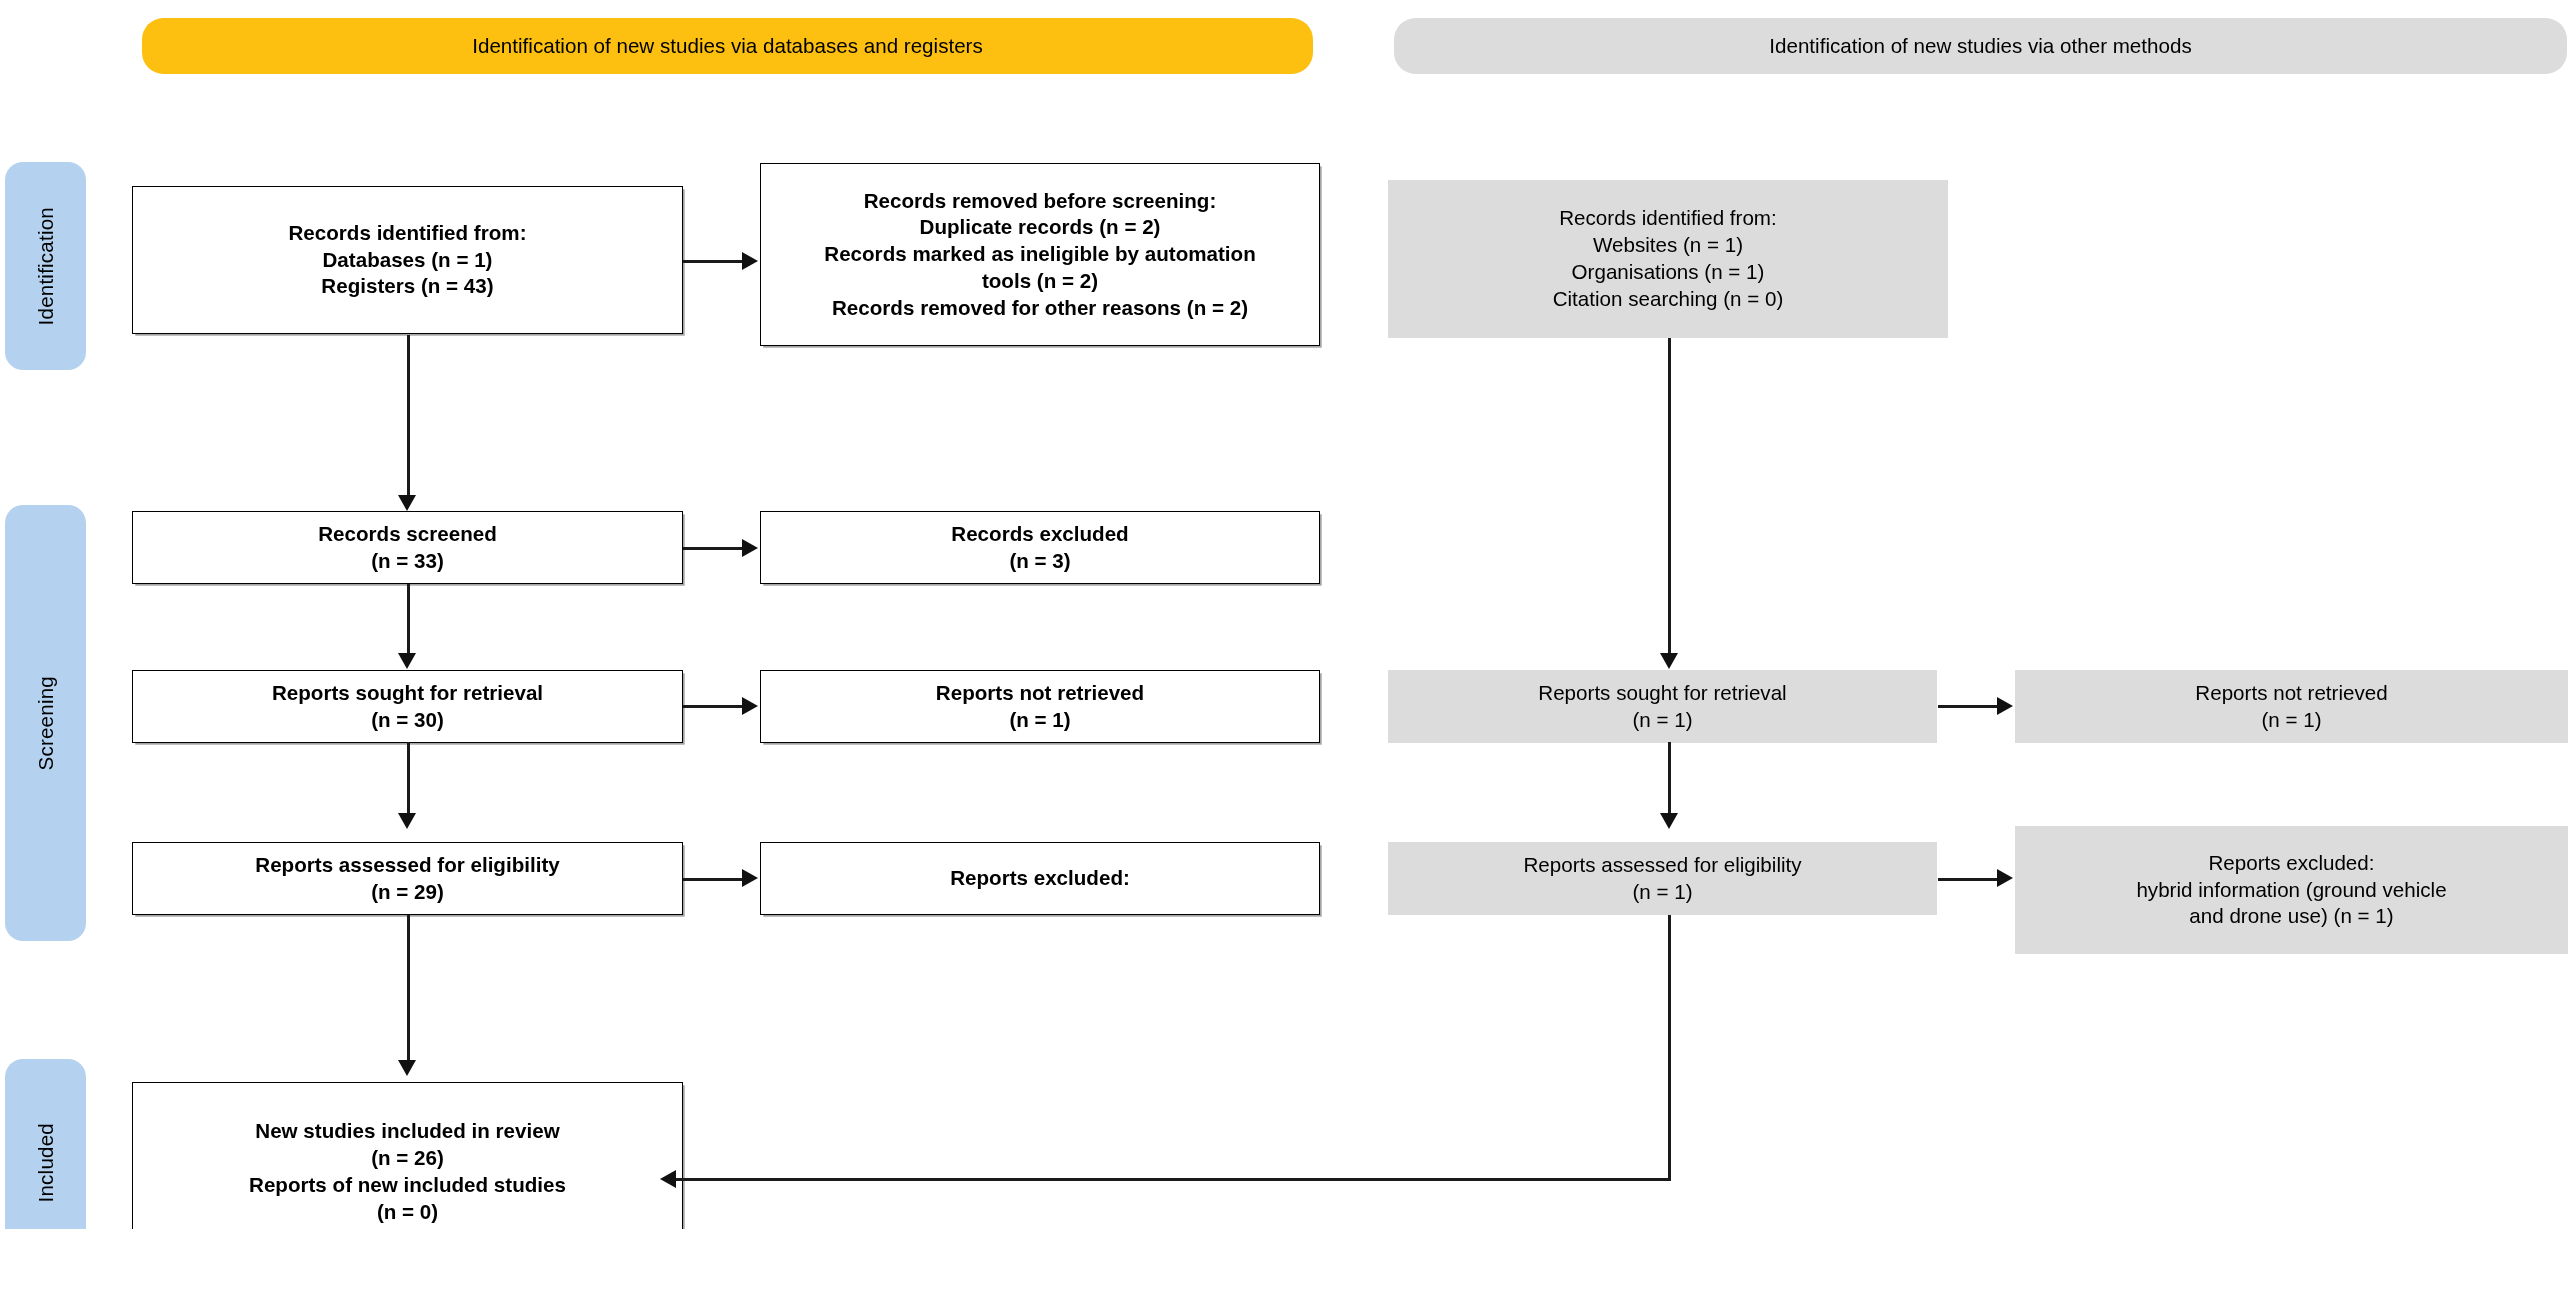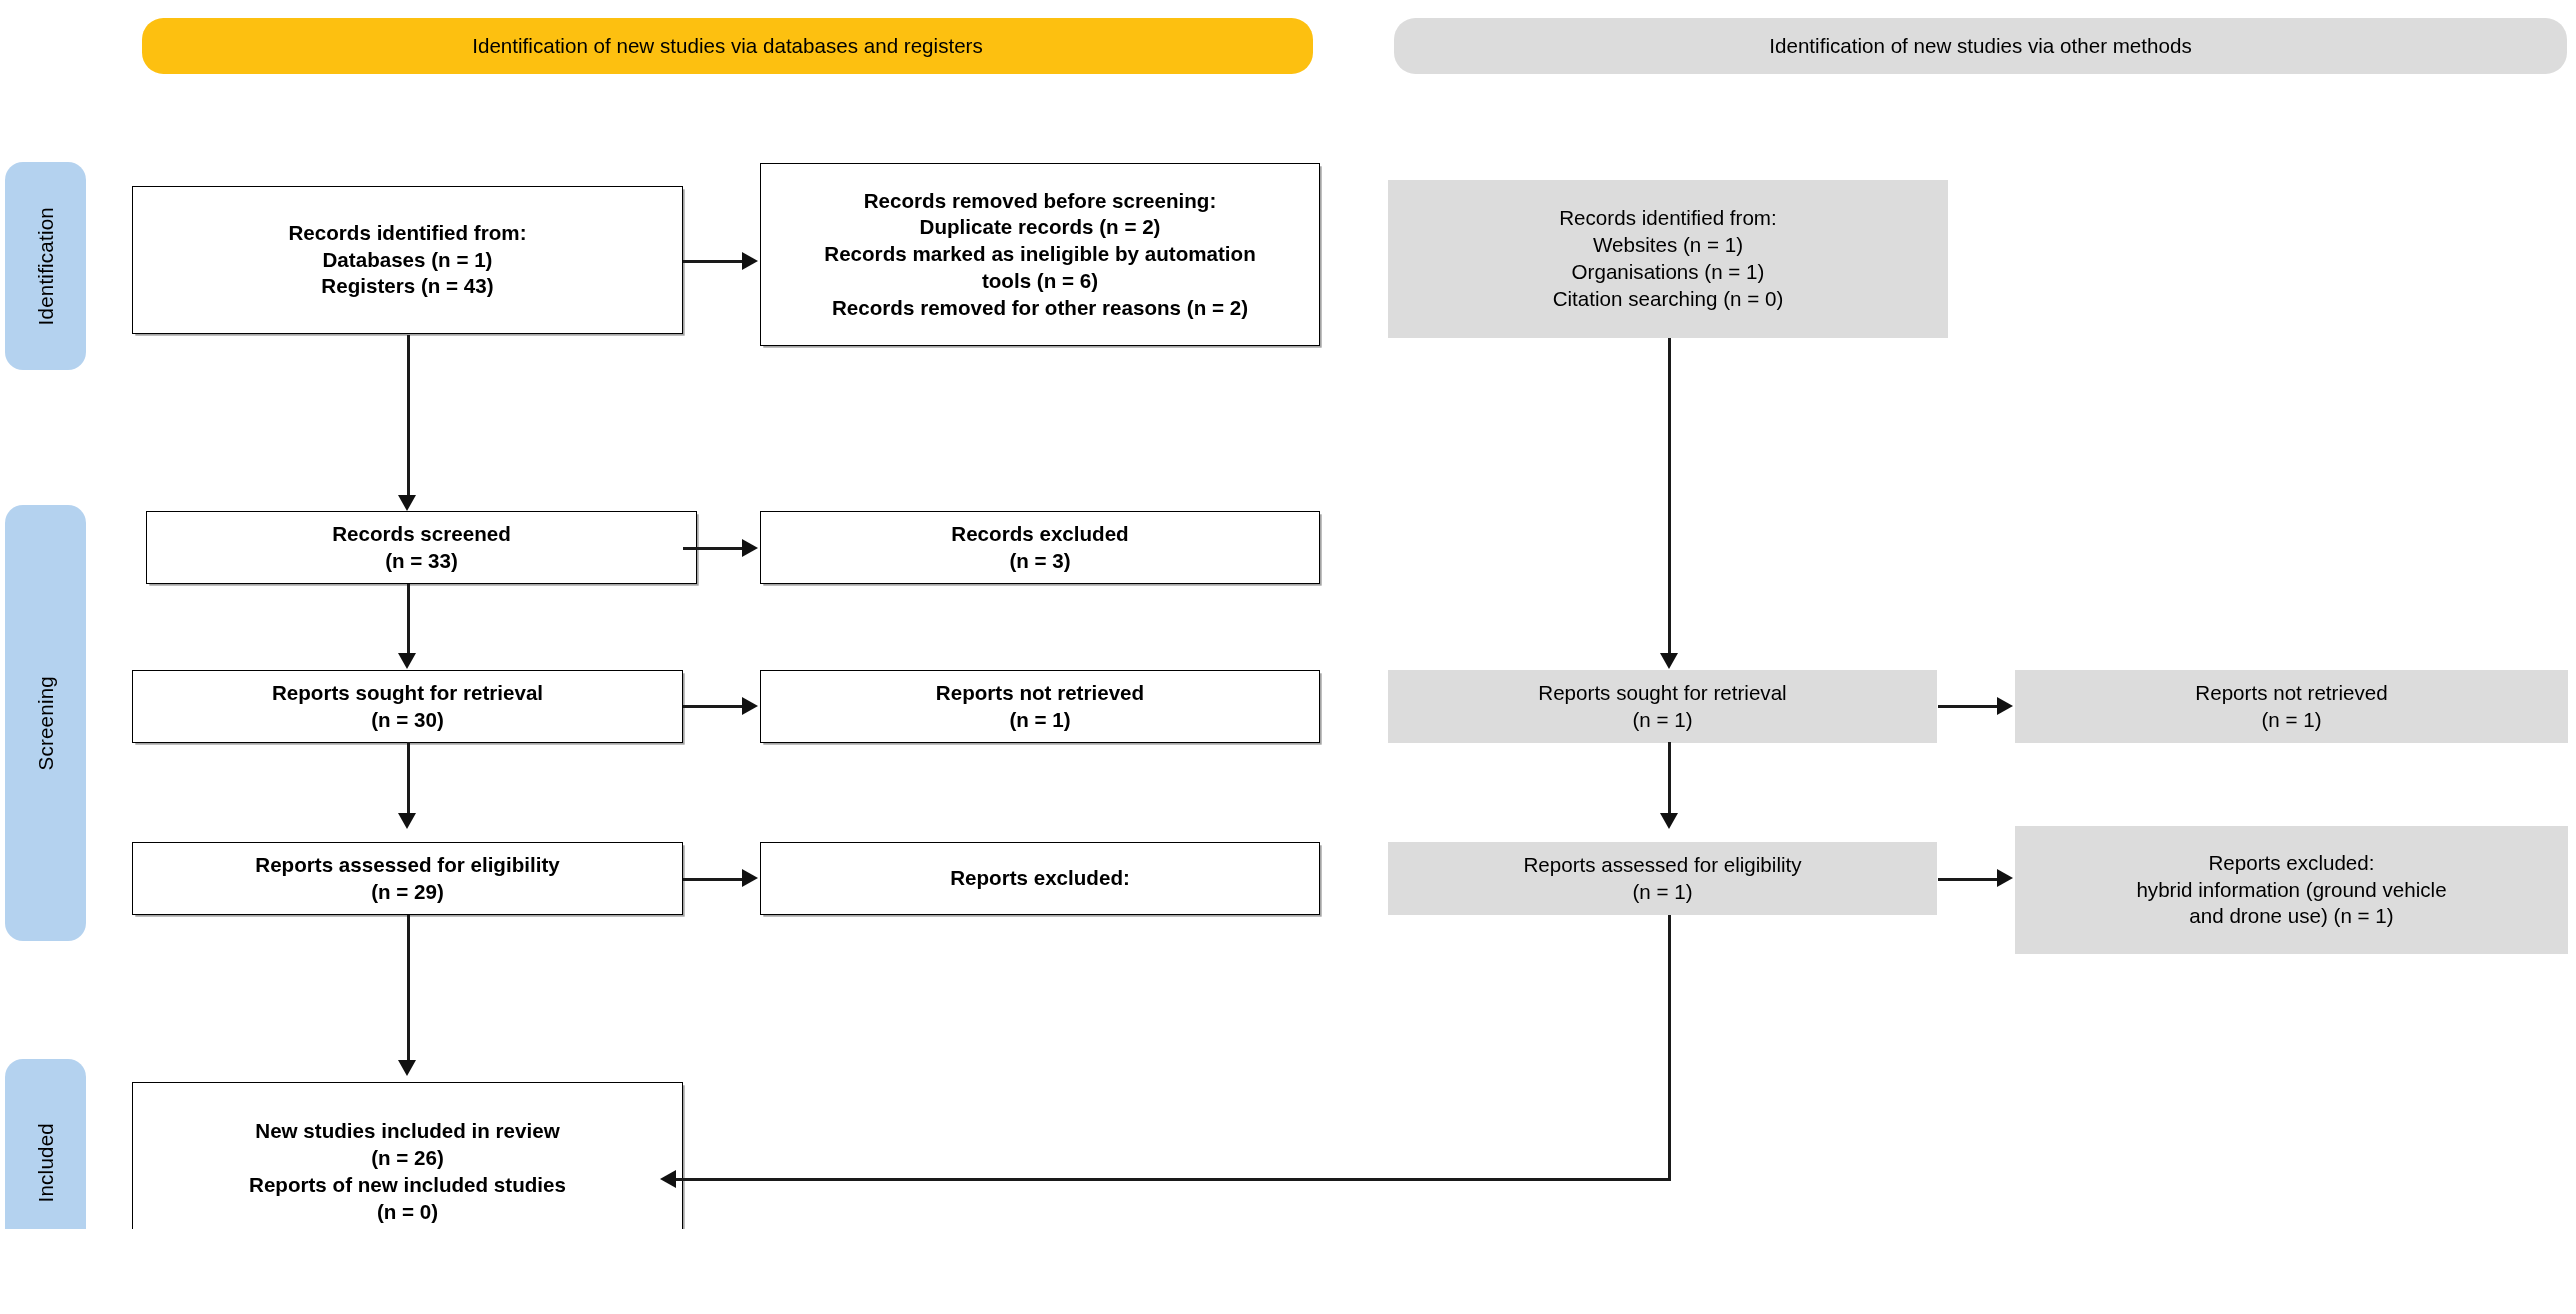--- a/index.html
+++ b/index.html
@@ -149,32 +149,32 @@
         <div>Databases (n = 1)</div>
         <div>Registers (n = 43)</div>
       </div>
   </div>
 
   <div class="box white" style="left:760px; top:163px; width:560px; height:183px;">
     <div class="lines">
         <div>Records removed before screening:</div>
         <div>Duplicate records (n = 2)</div>
         <div>Records marked as ineligible by automation</div>
-        <div>tools (n = 6)</div>
+        <div>tools (n = 2)</div>
         <div>Records removed for other reasons (n = 2)</div>
       </div>
   </div>
 
   <div class="hline" style="left:683px; top:260px; width:60px;"></div>
   <div class="arrow-right" style="left:742px; top:252px;"></div>
 
   <div class="vline" style="left:407px; top:335px; height:165px;"></div>
   <div class="arrow-down" style="left:398px; top:495px;"></div>
 
-  <div class="box white" style="left:146px; top:511px; width:551px; height:73px;">
+  <div class="box white" style="left:132px; top:511px; width:551px; height:73px;">
     <div class="lines">
         <div>Records screened</div>
         <div>(n = 33)</div>
       </div>
   </div>
 
   <div class="box white" style="left:760px; top:511px; width:560px; height:73px;">
     <div class="lines">
         <div>Records excluded</div>
         <div>(n = 3)</div>

